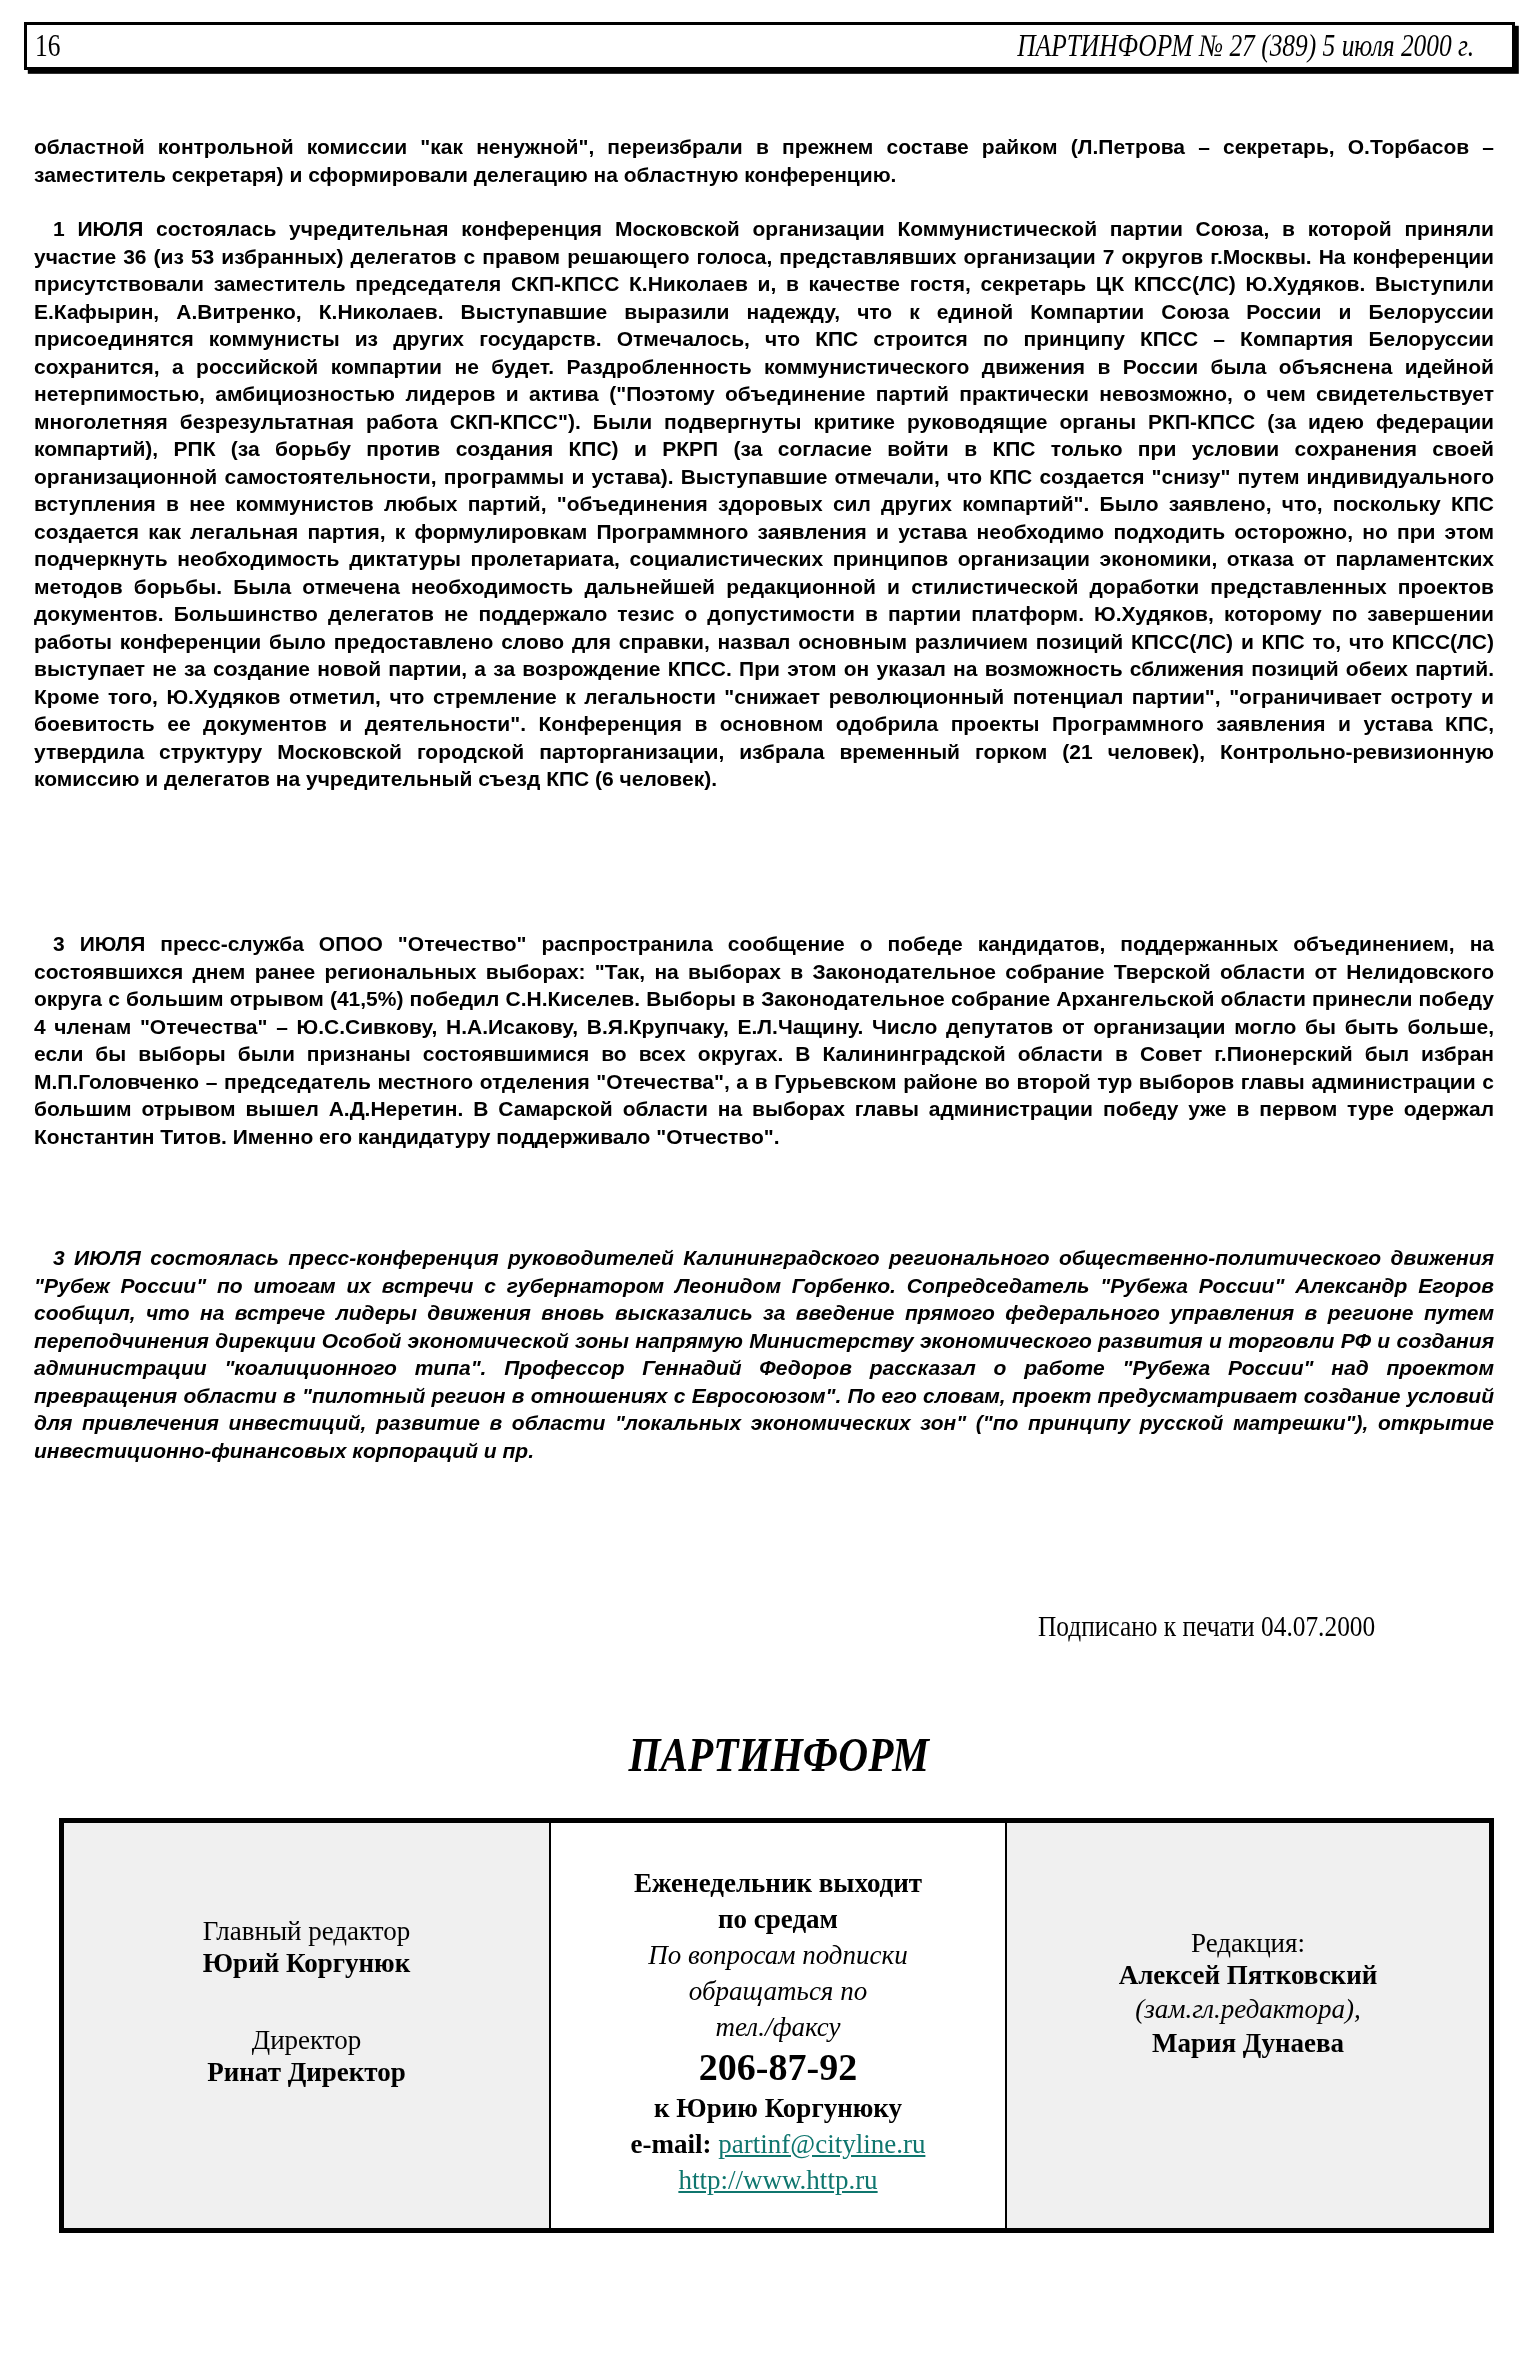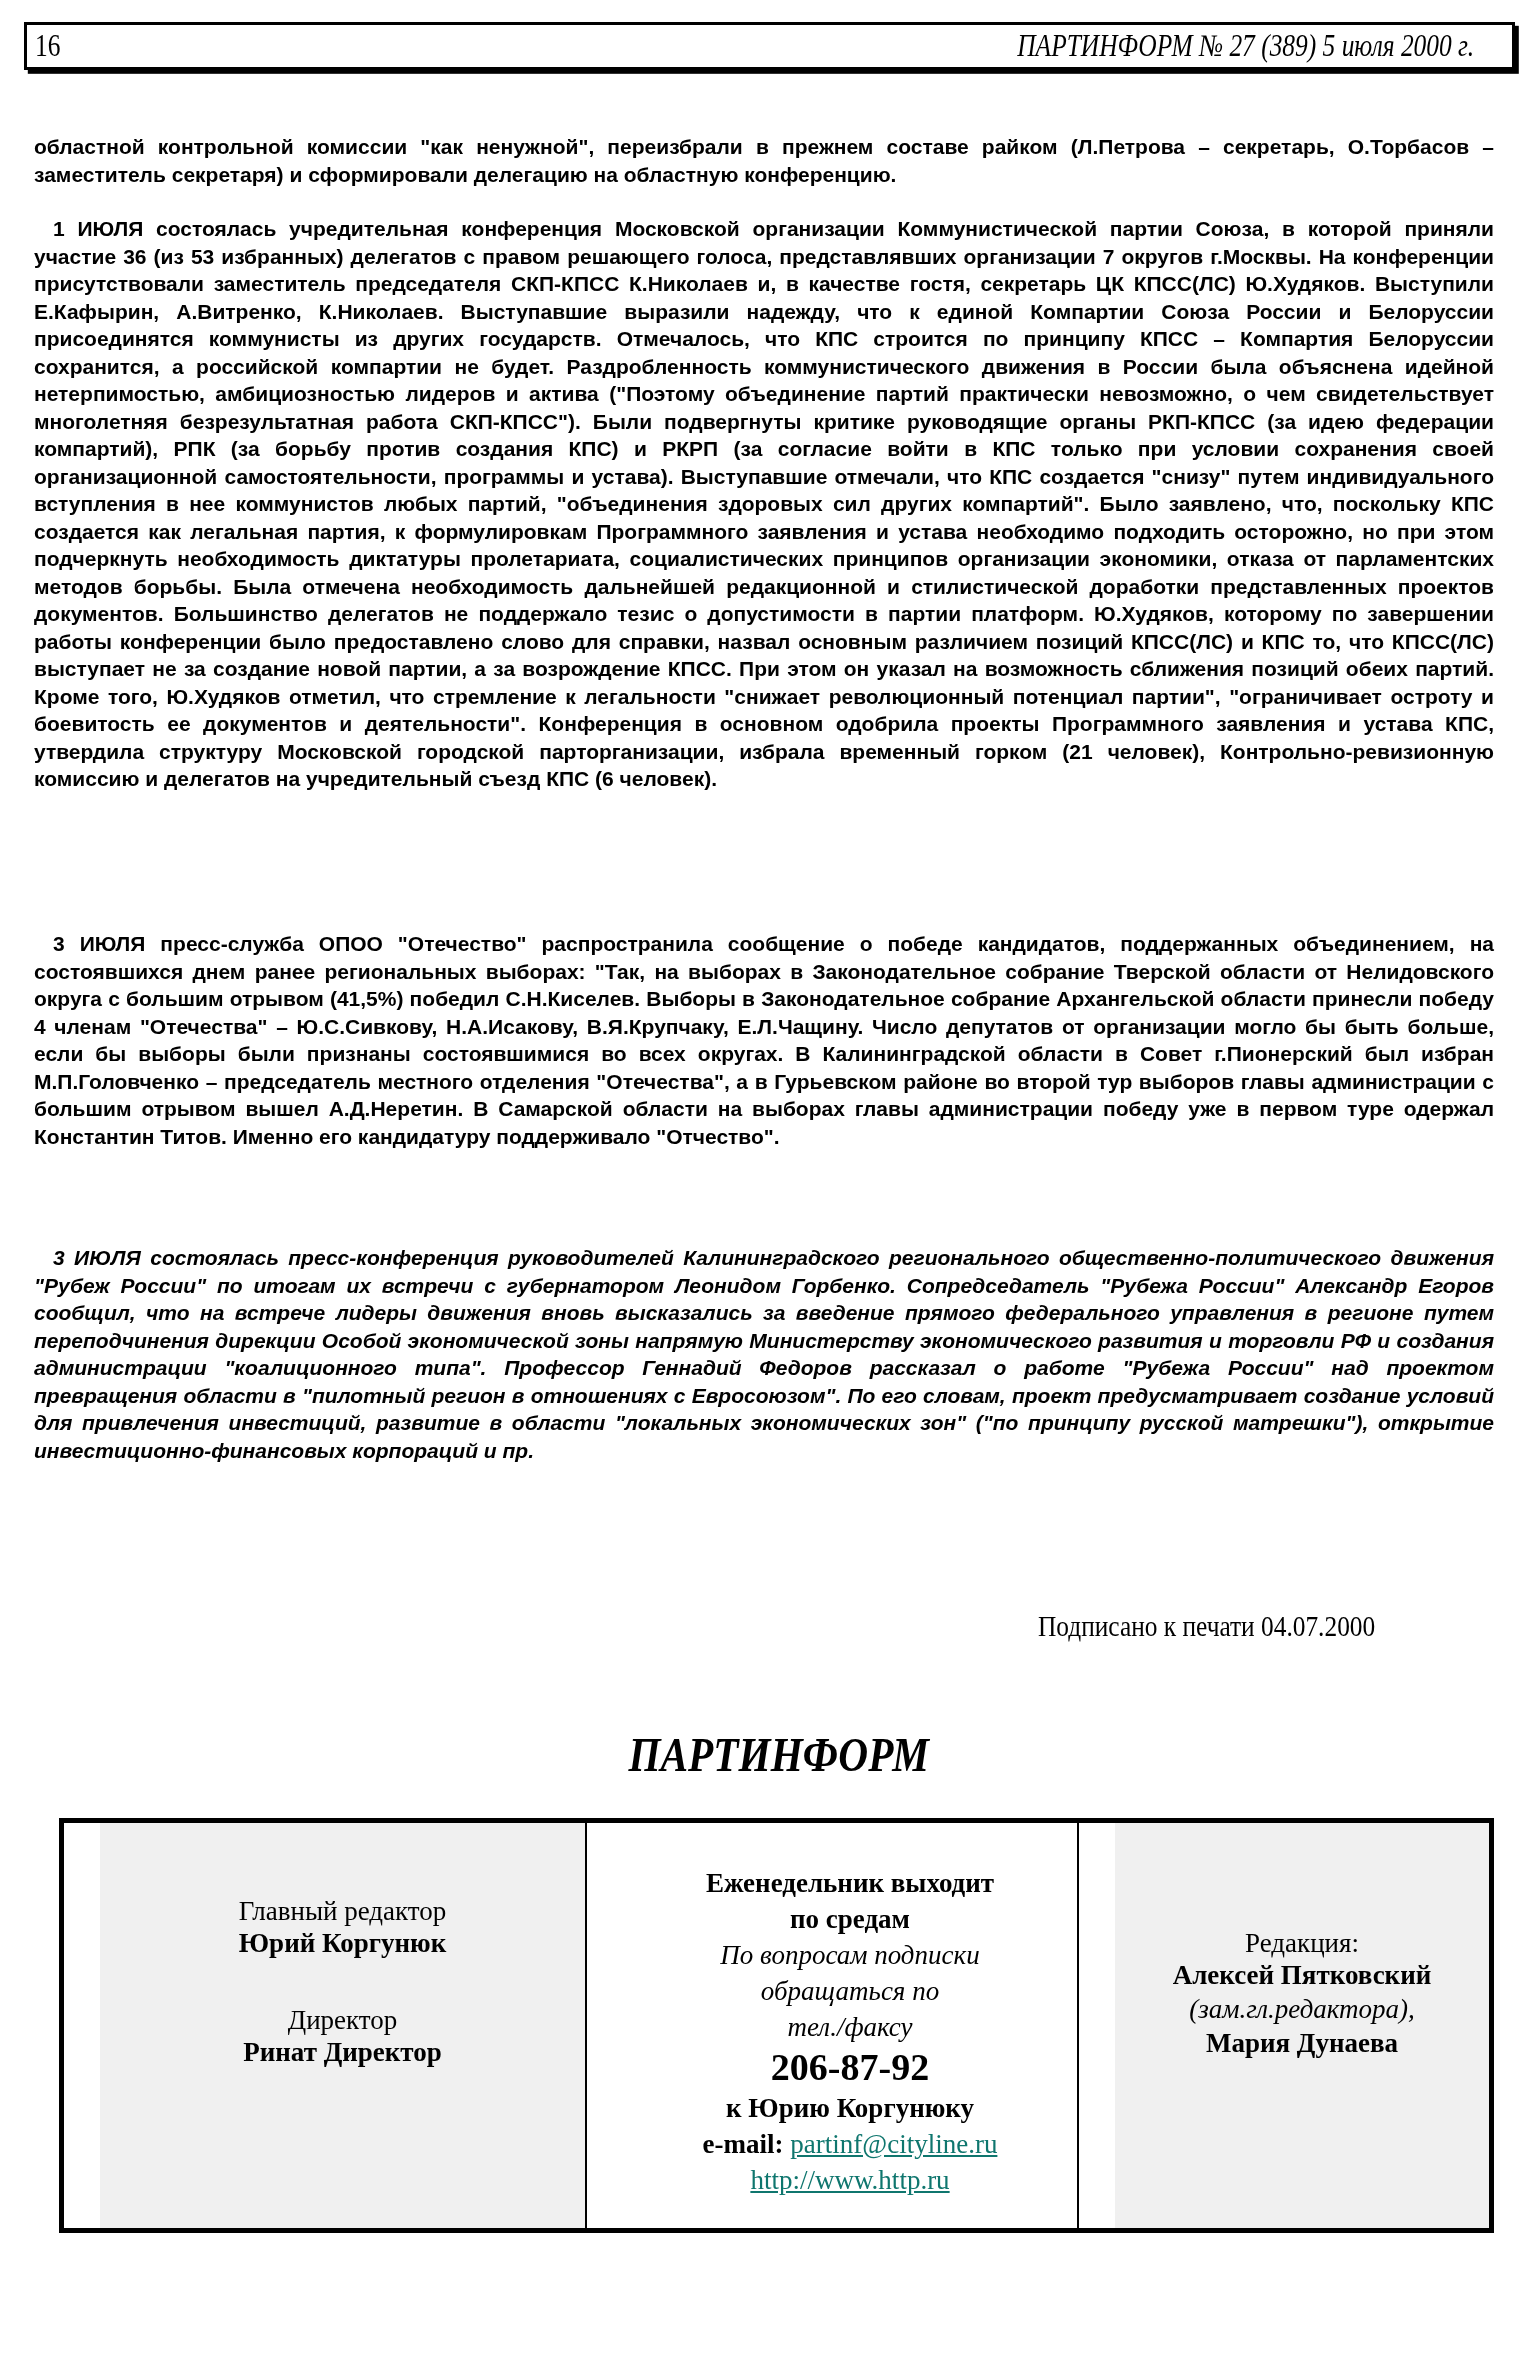--- a/index.html
+++ b/index.html
@@ -103,27 +103,26 @@
     display: flex;
     font-family: "Liberation Serif", "DejaVu Serif", serif;
   }
   .cell {
     box-sizing: border-box;
     height: 100%;
     display: flex;
     flex-direction: column;
     align-items: center;
     text-align: center;
-    margin-left: 36px;
   }
   .cell-left {
     width: 487px;
     background: #f0f0f0;
     border-right: 2.6px solid #000;
-    padding-top: 72px;
+    padding-top: 92px;
   }
   .cell-center {
     width: 456px;
     background: #ffffff;
     border-right: 2.6px solid #000;
     padding-top: 42px;
   }
   .cell-right {
     flex: 1;
     background: #f0f0f0;

